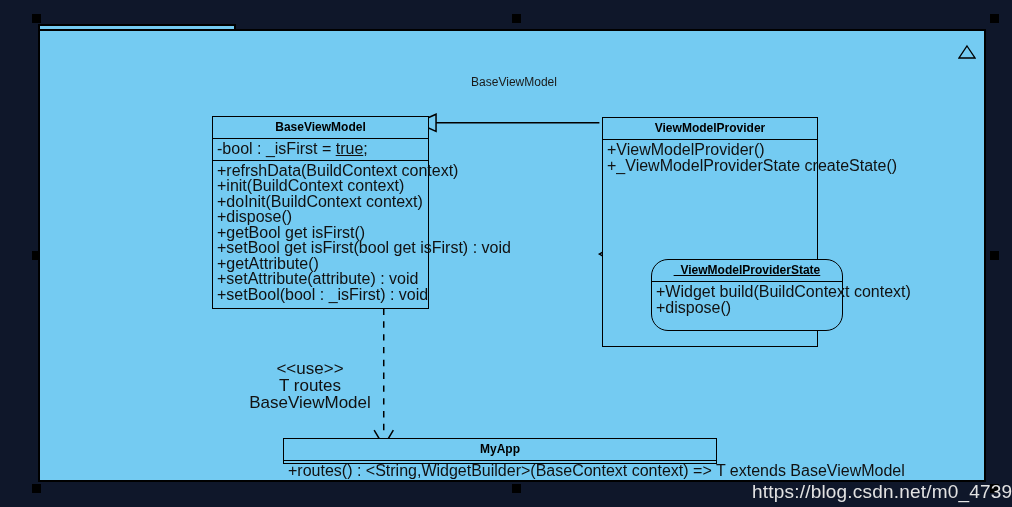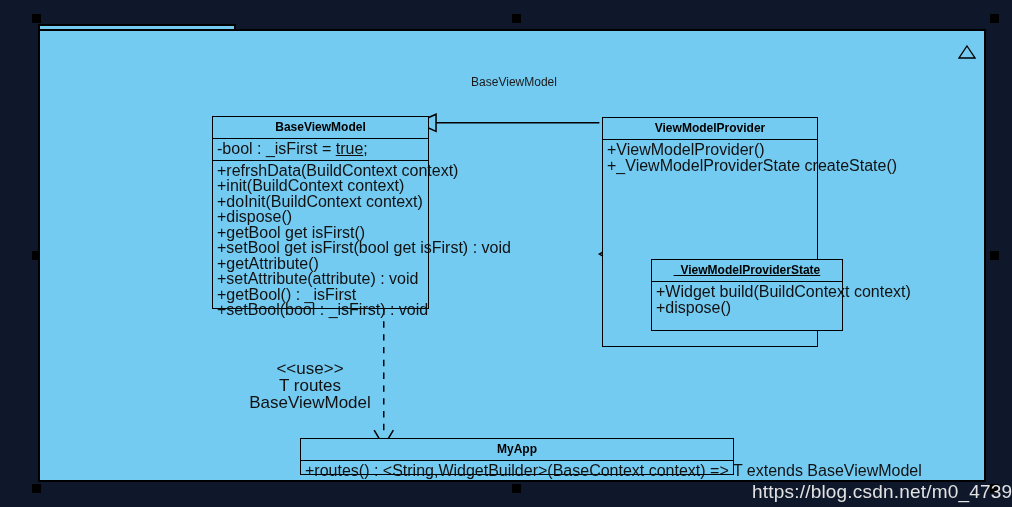--- a/index.html
+++ b/index.html
@@ -114,27 +114,27 @@
     left: 562px;
     top: 86px;
     width: 216px;
     height: 230px;
   }
   #class-viewmodelproviderstate {
     left: 611px;
     top: 228px;
     width: 192px;
     height: 72px;
+    border-radius: 17px;
   }
   #class-myapp {
     left: 243px;
     top: 407px;
     width: 434px;
-    height: 37px;
-    margin-left: 17px;
+    height: 26px;
   }
   #class-myapp .uml-row {
     text-align: right;
   }
 
   
   .connector-svg {
     position: absolute;
     left: 0;
     top: 0;
@@ -248,21 +248,20 @@
       </div>
       <div class="uml-compartment">
         <div class="uml-row">+refrshData(BuildContext context)</div>
         <div class="uml-row">+init(BuildContext context)</div>
         <div class="uml-row">+doInit(BuildContext context)</div>
         <div class="uml-row">+dispose()</div>
         <div class="uml-row">+getBool get isFirst()</div>
         <div class="uml-row">+setBool get isFirst(bool get isFirst) : void</div>
         <div class="uml-row">+getAttribute()</div>
         <div class="uml-row">+setAttribute(attribute) : void</div>
-        <div class="uml-row">+getBool() : _isFirst</div>
         <div class="uml-row">+setBool(bool : _isFirst) : void</div>
       </div>
     </div>
 
     <div class="uml-class" id="class-viewmodelprovider">
       <div class="uml-name">ViewModelProvider</div>
       <div class="uml-compartment">
         <div class="uml-row">+ViewModelProvider()</div>
         <div class="uml-row">+_ViewModelProviderState createState()</div>
       </div>

